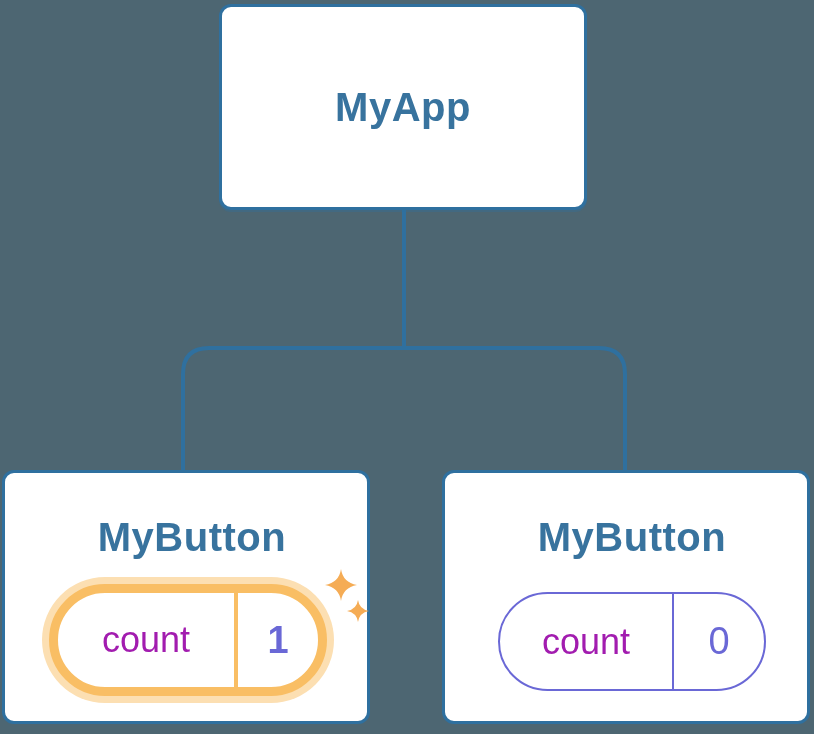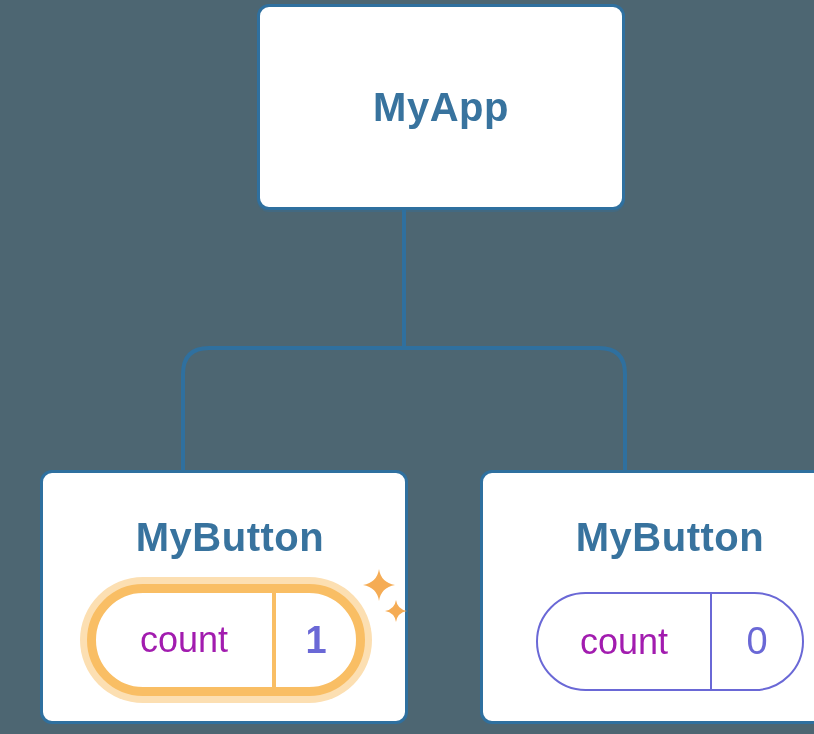--- a/index.html
+++ b/index.html
@@ -12,21 +12,20 @@
   }
   .stage { position: absolute; inset: 0; width: 814px; height: 734px; }
 
   svg.connectors { position: absolute; left: 0; top: 0; }
 
   .node-card {
     position: absolute;
     background: #ffffff;
     border: 3px solid #2F709F;
     border-radius: 12px;
-    margin-left: 38px;
   }
   .root-card {
     left: 219px; top: 4px; width: 368px; height: 206px;
     display: flex; align-items: center; justify-content: center;
     box-shadow: 0 2px 0 rgba(47,112,159,0.35);
   }
   .child-card-left  { left: 2px;   top: 470px; width: 368px; height: 254px; }
   .child-card-right { left: 442px; top: 470px; width: 368px; height: 254px; }
 
   .node-title {

